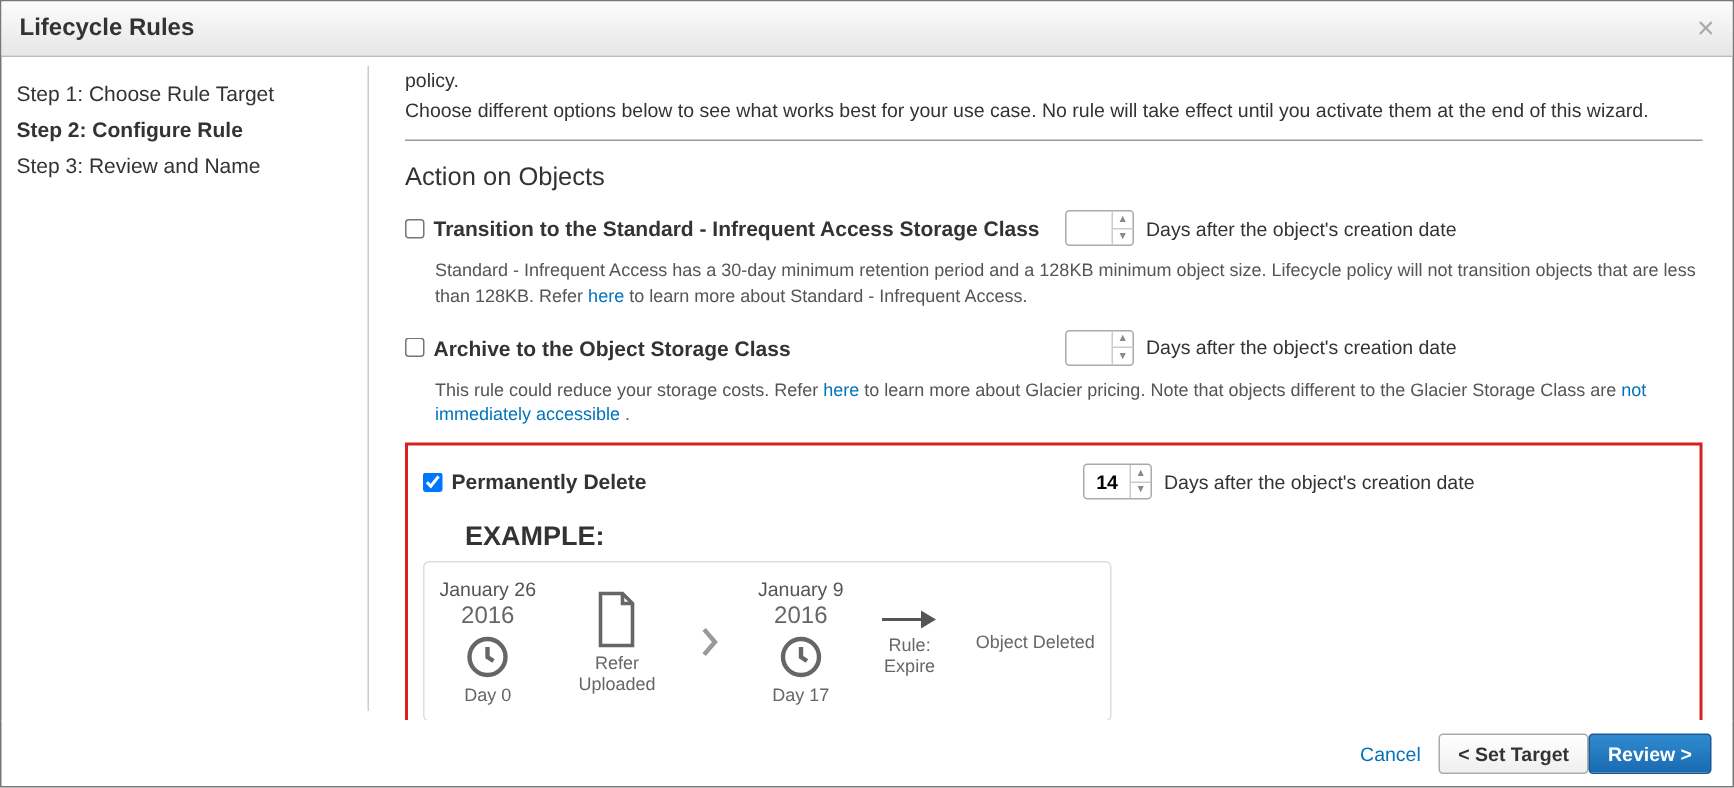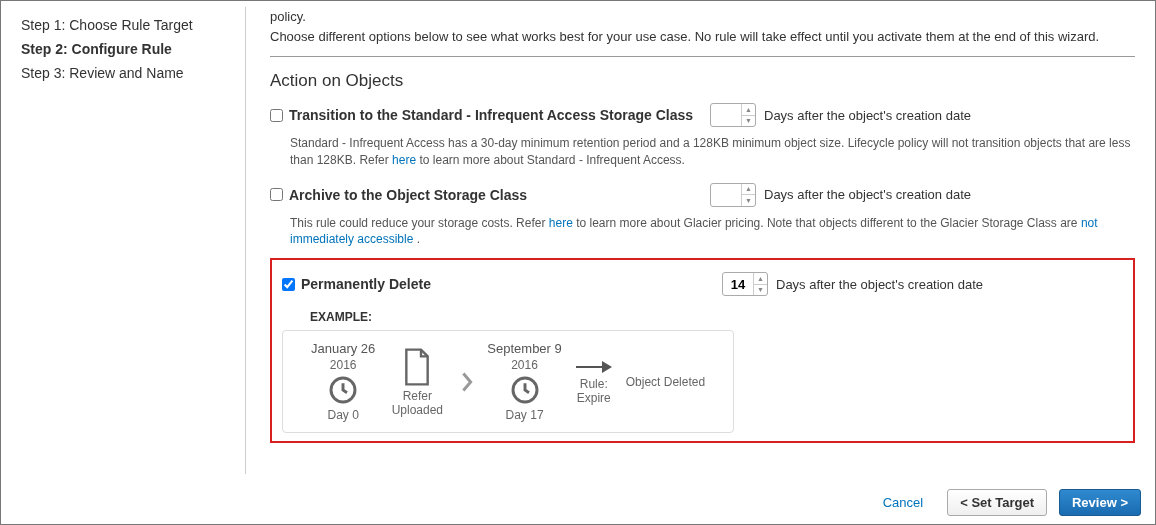--- a/index.html
+++ b/index.html
@@ -2,57 +2,61 @@
 <html><head>
 <meta charset="utf-8">
 <style>
   * { box-sizing: border-box; margin: 0; padding: 0; }
   body { font-family: Arial, Helvetica, sans-serif; font-size: 13px; color: #333; background: #fff; }
   .dialog { width: 1156px; height: 525px; border: 1px solid #777; position: relative; display: flex; flex-direction: column; }
   .header { background: linear-gradient(#fcfcfc, #e6e6e6); border-bottom: 1px solid #bbb; padding: 8px 12px; display: flex; justify-content: space-between; align-items: center; }
   .header h1 { font-size: 16px; font-weight: bold; color: #333; }
   .close { color: #aaa; font-size: 20px; cursor: pointer; line-height: 1; }
   .body { flex: 1; display: flex; overflow: hidden; }
-  .sidebar { width: 244px; padding: 12px 20px; }
+  .sidebar { width: 244px; padding: 12px 10px; }
   .sidebar div { padding: 4px 0; font-size: 14px; color: #333; }
   .sidebar .active { font-weight: bold; }
   .divider { width: 1px; background: #ccc; margin-top: 6px; margin-bottom: 6px; }
   .main { flex: 1; padding: 6px 20px 10px 24px; overflow-y: auto; }
   .intro { font-size: 13px; color: #333; line-height: 1.5; }
   hr.sep { border: none; border-top: 1px solid #999; margin-top: 10px; }
   .section-title { font-size: 17px; font-weight: normal; margin-top: 14px; margin-bottom: 8px; }
   .action-row { display: flex; align-items: center; padding: 4px 0; }
   .action-row .cb-label { display: flex; align-items: center; font-weight: bold; font-size: 14px; flex: 0 0 440px; }
   .action-row input[type=checkbox] { margin-right: 6px; width: 13px; height: 13px; }
   .help { font-size: 12px; color: #555; margin: 4px 0 10px 20px; line-height: 1.4; }
   .help a, .intro a { color: #0073bb; text-decoration: none; }
   .days-box { display: inline-flex; align-items: center; border: 1px solid #aaa; border-radius: 3px; height: 24px; background: #fff; }
   .days-box input { border: none; width: 30px; text-align: center; font-size: 13px; font-weight: bold; outline: none; background: transparent; }
   .spinner { width: 14px; display: flex; flex-direction: column; border-left: 1px solid #ccc; height: 100%; }
   .spinner span { flex: 1; font-size: 7px; color: #888; display: flex; align-items: center; justify-content: center; line-height: 1; cursor: pointer; }
   .spinner span:first-child { border-bottom: 1px solid #ccc; }
   .days-suffix { margin-left: 8px; font-size: 13px; color: #333; }
   .highlight { border: 2px solid #d92020; padding: 8px 10px; margin-top: 4px; }
-  .example-label { font-weight: bold; font-size: 12px; margin: 10px 0 6px 0; padding-left: 28px; }
-  .example-box { border: 1px solid #ddd; border-radius: 4px; padding: 10px 28px; display: inline-flex; align-items: center; gap: 12px; color: #666; }
+  .example-label { font-weight: bold; font-size: 18px; margin: 10px 0 6px 0; padding-left: 28px; }
+  .example-box { border: 1px solid #ddd; border-radius: 4px; padding: 10px 10px; display: inline-flex; align-items: center; gap: 24px; color: #666; }
   .ex-col { display: flex; flex-direction: column; align-items: center; font-size: 12px; gap: 2px; color: #666; }
   .ex-date { font-size: 13px; color: #555; }
-  .ex-year { font-size: 12px; color: #666; }
+  .ex-year { font-size: 16px; color: #666; }
   .ex-bottom { font-size: 12px; color: #666; text-align: center; }
   svg.icon { display: block; }
-  .footer { border-top: 1px solid #fff; padding: 8px 14px; display: flex; justify-content: flex-end; align-items: center; gap: 12px; }
+  .footer { border-top: 1px solid #fff; padding: 8px 14px; display: flex; justify-content: flex-end; align-items: center; }
   .btn { padding: 5px 12px; font-size: 13px; border-radius: 3px; cursor: pointer; border: 1px solid transparent; }
   .btn-cancel { background: none; border: none; color: #0073bb; }
   .btn-default { background: linear-gradient(#fff,#efefef); border: 1px solid #aaa; color: #333; font-weight: bold; }
   .btn-primary { background: linear-gradient(#2f8ad0,#1a6bb0); border: 1px solid #1a5a94; color: #fff; font-weight: bold; }
 </style>
 </head>
 <body>
 
 <div class="dialog">
+  <div class="header">
+    <h1>Lifecycle Rules</h1>
+    <span class="close">×</span>
+  </div>
 
   <div class="body">
     <div class="sidebar">
       <div>Step 1: Choose Rule Target</div>
       <div class="active">Step 2: Configure Rule</div>
       <div>Step 3: Review and Name</div>
     </div>
     <div class="divider"></div>
     <div class="main">
       <div class="intro">
@@ -132,21 +136,21 @@
                 <path d="M15 2v5h5"></path>
               </svg>
             <div class="ex-bottom" style="max-width:60px">Refer Uploaded</div>
           </div>
           <div class="ex-col">
             <svg class="icon" width="16" height="24" viewBox="0 0 12 20" fill="none" stroke="#999" stroke-width="2.5">
                 <path d="M3 3l6 7-6 7"></path>
               </svg>
           </div>
           <div class="ex-col">
-            <div class="ex-date">September 9</div>
+            <div class="ex-date">January 9</div>
             <div class="ex-year">2016</div>
             <svg class="icon" width="32" height="32" viewBox="0 0 24 24" fill="none" stroke="#666" stroke-width="2.2">
                 <circle cx="12" cy="12" r="9"></circle>
                 <path d="M12 7v5l3 2"></path>
               </svg>
             <div class="ex-bottom">Day 17</div>
           </div>
           <div class="ex-col">
             <svg class="icon" width="40" height="16" viewBox="0 0 40 16" fill="#555">
                 <path d="M2 7h28v2H2z"></path>

